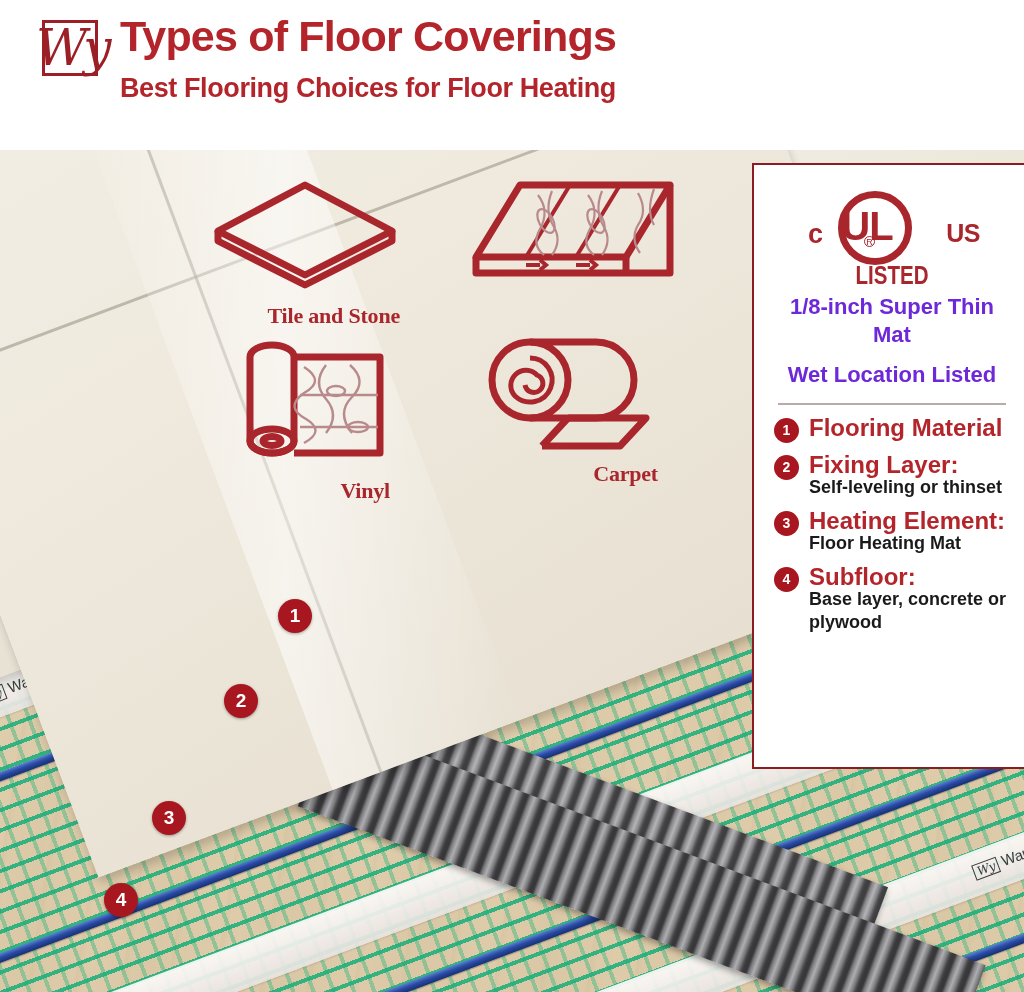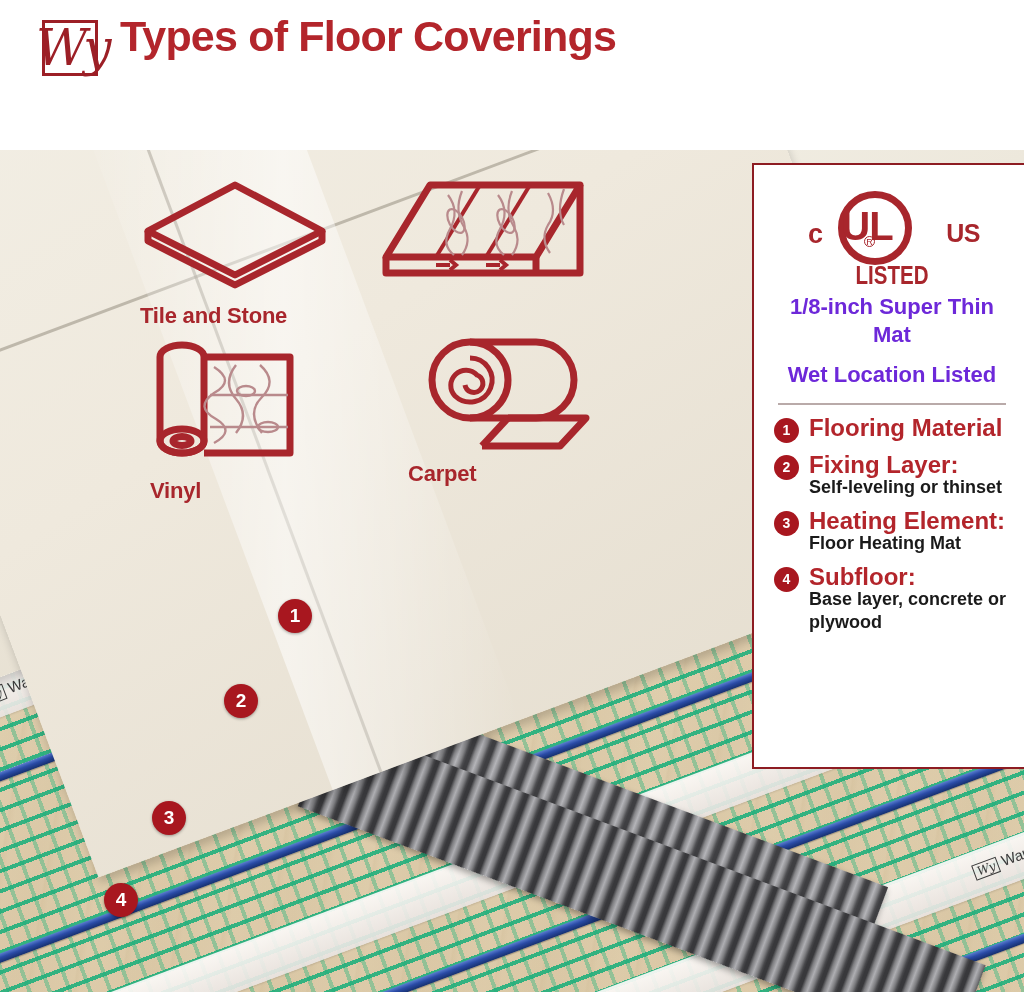--- a/index.html
+++ b/index.html
@@ -254,21 +254,22 @@
 
   
   .icons {
     position: absolute;
     left: 140px; top: 175px;
     width: 560px;
     z-index: 30;
   }
   .icon-cell {
     position: absolute;
-    text-align: left;
+    text-align: right;
+    font-family: Liberation Serif, serif;
   }
   .icon-label {
     font-size: 22px;
     font-weight: 700;
     color: #a8262c;
     letter-spacing: -0.2px;
     margin-top: 4px;
     white-space: nowrap;
   }
 
@@ -528,20 +529,21 @@
     </div>
   </div>
 
   <div class="header">
     <div class="logo-mark">
       <div class="logo-box"></div>
       <div class="logo-wy">Wy</div>
     </div>
     <div class="title-block">
       <div class="main-title">Types of Floor Coverings</div>
+      <div class="sub-title">Best Flooring Choices for Floor Heating</div>
     </div>
   </div>
 
   <div class="card">
 
     <div class="ul-mark">
       <div class="ul-c">c</div>
       <div class="ul-circle"></div>
       <div class="ul-letters">UL</div>
       <div class="ul-reg">R</div>

